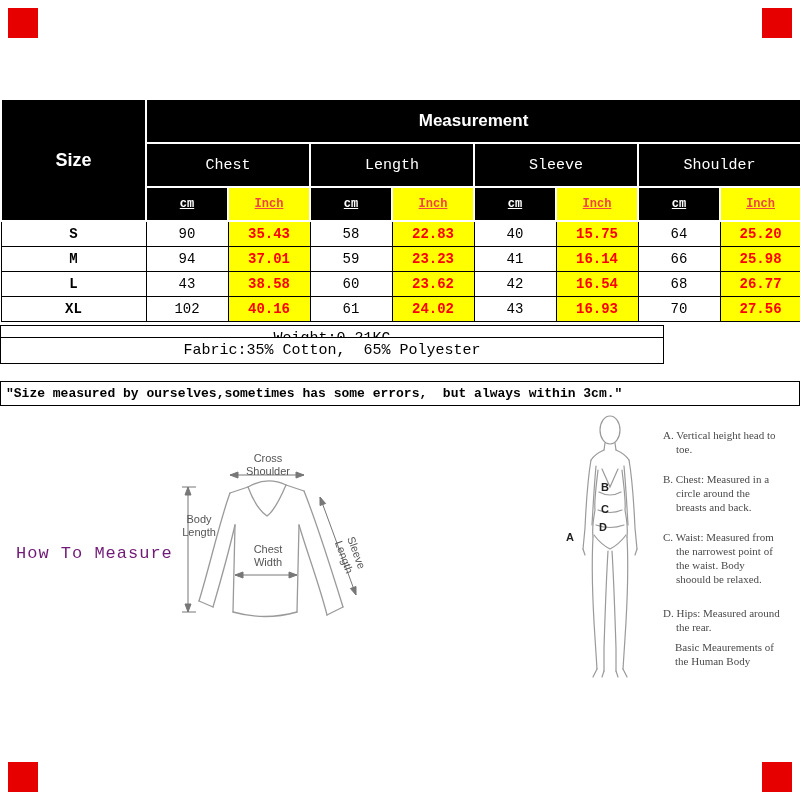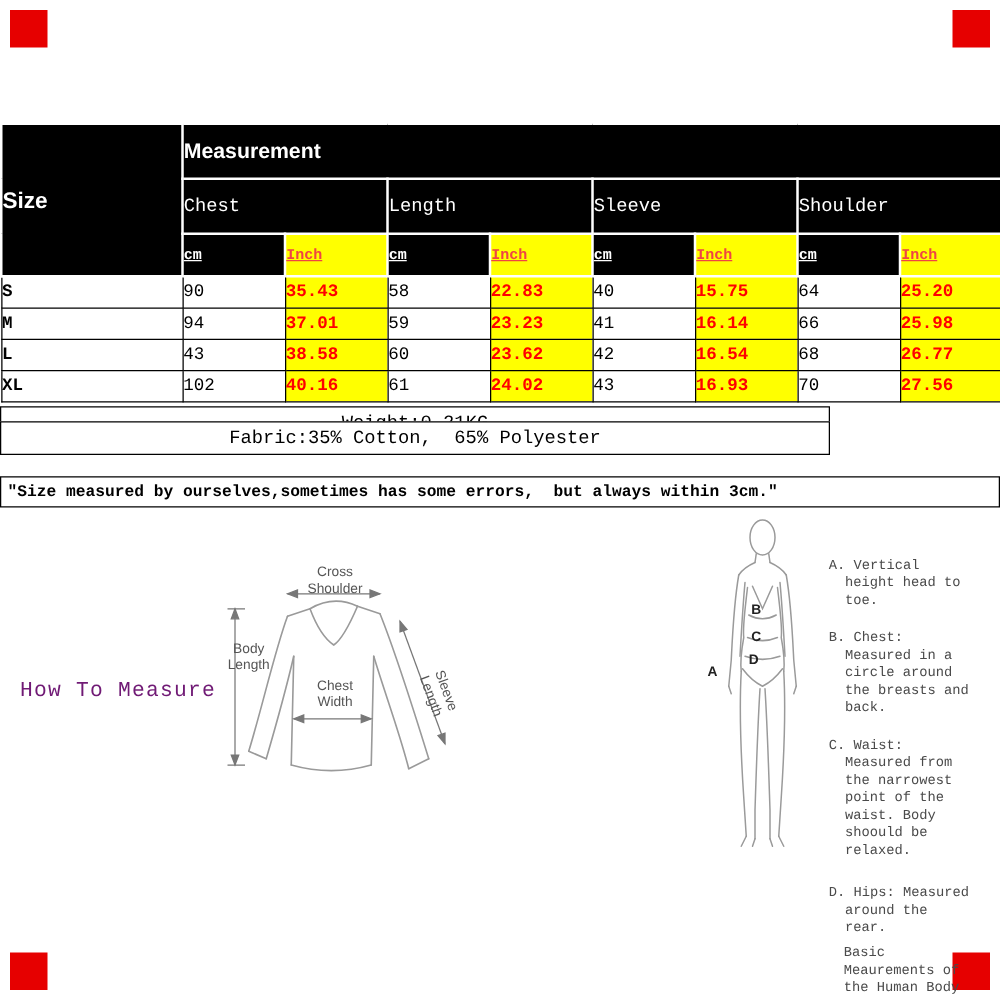--- a/index.html
+++ b/index.html
@@ -7,21 +7,21 @@
   body{font-family:"Liberation Sans",sans-serif;color:#000;}
   #canvas{position:relative;width:800px;height:800px;background:#fff;overflow:hidden;}
 
   
   .corner{position:absolute;width:30px;height:30px;background:#e60000;}
   .corner.tl{left:8px;top:8px}.corner.tr{right:8px;top:8px}
   .corner.bl{left:8px;bottom:8px}.corner.br{right:8px;bottom:8px}
 
   
   table.size-table{position:absolute;left:0;top:98px;width:800px;border-collapse:collapse;table-layout:fixed;}
-  .size-table th,.size-table td{text-align:left;vertical-align:middle;padding:0;}
+  .size-table th,.size-table td{text-align:center;vertical-align:middle;padding:0;}
   tr.r-meas{height:44px}tr.r-grp{height:44px}tr.r-unit{height:34px}tr.r-data{height:25px}
   .cell-dark{background:#000;color:#fff;border:2px solid #fff;}
   .cell-inch-h{background:#ffff00;color:#ef4444;border:2px solid #fff;}
   .f-meas{font-family:"Liberation Sans",sans-serif;font-weight:bold;font-size:17px;}
   .f-size{font-family:"Liberation Sans",sans-serif;font-weight:bold;font-size:18px;}
   .f-grp{font-family:"Liberation Mono",monospace;font-size:15px;font-weight:normal;}
   .f-unit{font-family:"Liberation Mono",monospace;font-size:12px;font-weight:bold;text-decoration:underline;}
   .cell-data{border:1px solid #000;background:#fff;color:#000;font-family:"Liberation Mono",monospace;font-size:14px;}
   .cell-size{font-weight:bold;}
   .cell-inch{background:#ffff00;color:#ff0000;font-weight:bold;}
@@ -35,21 +35,21 @@
   
   .htm-title{position:absolute;left:16px;top:544px;font-family:"Liberation Mono",monospace;font-size:17px;letter-spacing:1px;color:#701a75;}
   .garment-svg{position:absolute;left:170px;top:425px;}
   .figure-svg{position:absolute;left:560px;top:413px;}
   .diag-label{position:absolute;font-family:"Liberation Sans",sans-serif;font-size:11px;color:#555;white-space:pre-line;text-align:center;line-height:13px;}
   #lbl-cross{left:237px;top:452px;width:62px;}
   #lbl-bodylen{left:176px;top:513px;width:46px;}
   #lbl-chest{left:244px;top:543px;width:48px;}
   #lbl-sleeve{left:326px;top:542px;width:48px;transform:rotate(70deg);}
 
-  .annotations{position:absolute;left:663px;top:446px;width:118px;font-family:Liberation Mono, monospace;font-size:11px;color:#4a4a4a;line-height:14px;}
+  .annotations{position:absolute;left:663px;top:428px;width:118px;font-family:Liberation Serif, serif;font-size:11px;color:#4a4a4a;line-height:14px;}
   .ann{margin-bottom:16px;padding-left:13px;text-indent:-13px;}
   .ann-d{margin-bottom:6px;margin-top:20px;}
   .ann-caption{padding-left:12px;}
 </style>
 </head>
 <body>
 
 <div id="canvas">
 
   <div class="corner tl"></div>

